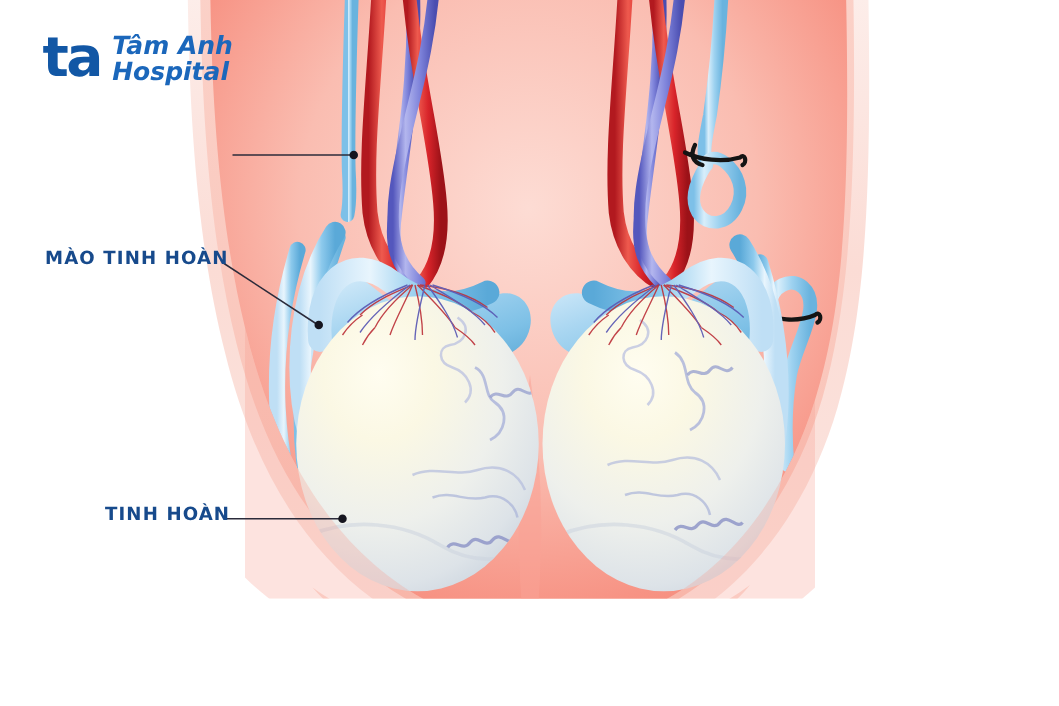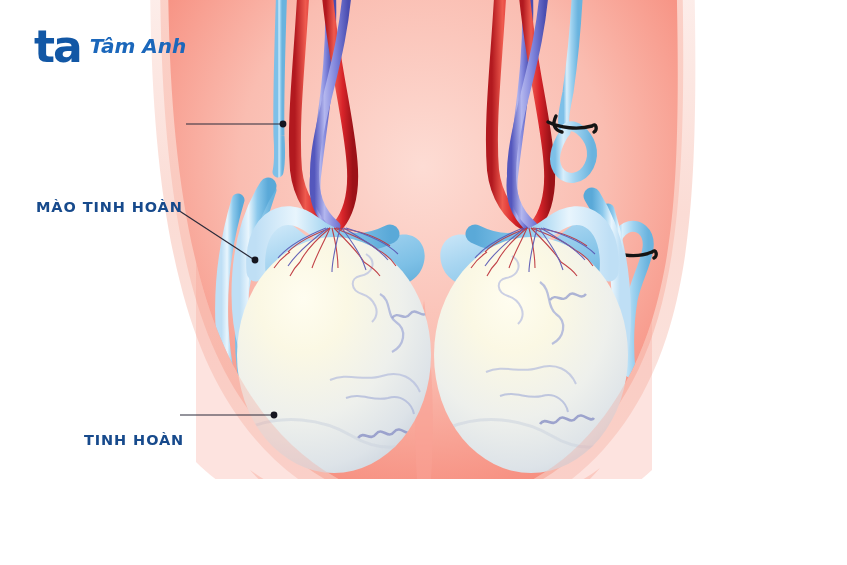--- a/index.html
+++ b/index.html
@@ -54,21 +54,21 @@
     color: #174a8c;
     font-size: 14.5px;
     font-weight: 700;
     letter-spacing: 0.9px;
     white-space: nowrap;
     font-family: "DejaVu Sans", sans-serif;
     z-index: 40;
   }
   #label-vas   { left: 10px;  top: 113px; }
   #label-epi   { left: 36px;  top: 199px; text-align: right; }
-  #label-testis{ left: 84px;  top: 404px; margin-top: 28px; }
+  #label-testis{ left: 84px;  top: 404px; }
 
   svg { display: block; }
   #art {
     position: absolute;
     left: 0; top: 0;
     width: 847px; height: 565px;
     z-index: 10;
   }
   #leaders {
     position: absolute;
@@ -358,20 +358,21 @@
       <circle cx="283" cy="124" r="3.4"></circle>
       <circle cx="255" cy="260" r="3.4"></circle>
       <circle cx="274" cy="415" r="3.4"></circle>
     </g>
   </svg>
 
   <div id="logo">
     <div id="logo-mark">ta</div>
     <div id="logo-words">
       <span>Tâm Anh</span>
+      <span>Hospital</span>
     </div>
   </div>
 
 
   <div class="callout" id="label-epi">MÀO TINH HOÀN</div>
 
   <div class="callout" id="label-testis">TINH HOÀN</div>
 
 </div>
 

